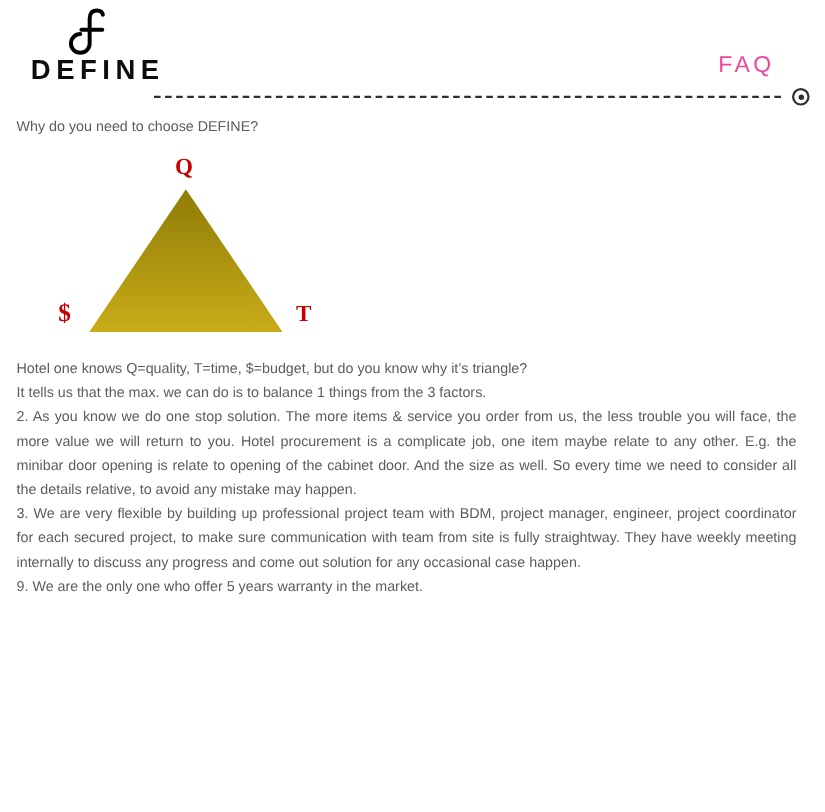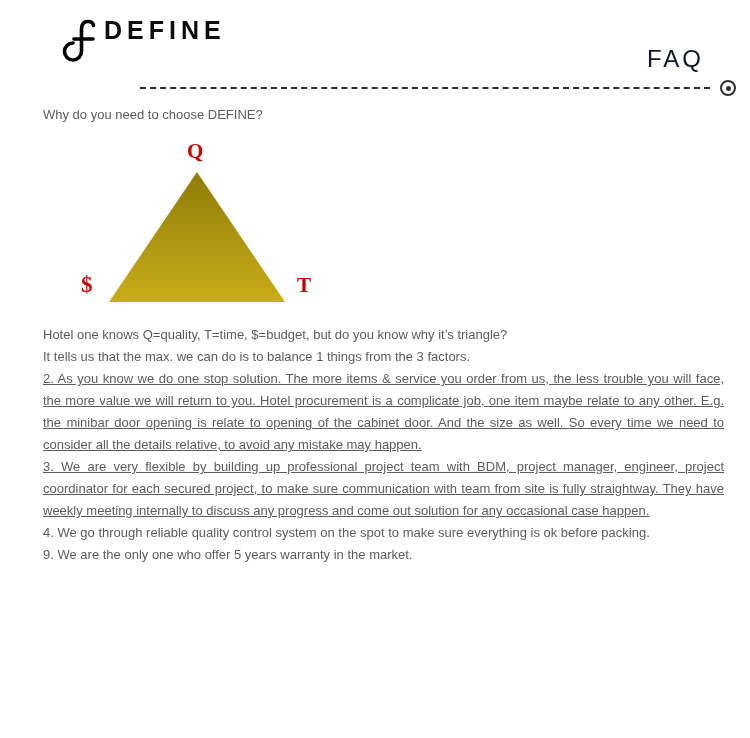--- a/index.html
+++ b/index.html
@@ -18,43 +18,43 @@
   }
 
   
   .header {
     position: relative;
     height: 104px;
   }
   .brand {
     position: absolute;
     left: 28px;
-    top: 16px;
+    top: 4px;
     display: flex;
-    flex-direction: row;
+    flex-direction: column;
   }
   .brand .logo {
     margin-left: 24px;
     height: 46px;
   }
   .brand-name {
     font-size: 25px;
     font-weight: 700;
     letter-spacing: 5px;
     color: #0d0d0d;
     line-height: 28px;
   }
   .faq-label {
     position: absolute;
     right: 46px;
     top: 44px;
-    font-size: 24px;
+    font-size: 21px;
     font-weight: 400;
     letter-spacing: 3px;
-    color: #0f172a;
+    color: #ec4899;
     line-height: 30px;
   }
   .divider {
     position: absolute;
     left: 140px;
     right: 40px;
     top: 87px;
     border-top: 2px dashed #2f2f2f;
   }
   .target {
@@ -77,25 +77,24 @@
     background: #2f2f2f;
     border-radius: 50%;
   }
 
   
   .content {
     padding: 0 26px 0 15px;
     font-size: 13px;
     line-height: 22px;
     color: #5c5c5c;
-    margin-left: 28px;
   }
   .content p { margin: 0; }
   .intro { margin-top: 14px; }
-  .justify { text-align: justify; text-decoration: underline; }
+  .justify { text-align: justify; }
   .mt { margin-top: 30px; }
   .mt-sm { margin-top: 26px; }
   .mt-xs { margin-top: 28px; }
 
   
   .figure {
     position: relative;
     height: 166px;
     margin: 14px 0 18px 28px;
     width: 300px;
@@ -153,18 +152,17 @@
       <span class="tri-label t">T</span>
     </div>
 
     <p>Hotel one knows Q=quality, T=time, $=budget, but do you know why it’s triangle?</p>
     <p>It tells us that the max. we can do is to balance 1 things from the 3 factors.</p>
 
     <p class="mt justify">2. As you know we do one stop solution. The more items &amp; service you order from us, the less trouble you will face, the more value we will return to you. Hotel procurement is a complicate job, one item maybe relate to any other. E.g. the minibar door opening is relate to opening of the cabinet door. And the size as well. So every time we need to consider all the details relative, to avoid any mistake may happen.</p>
 
     <p class="mt justify">3. We are very flexible by building up professional project team with BDM, project manager, engineer, project coordinator for each secured project, to make sure communication with team from site is fully straightway. They have weekly meeting internally to discuss any progress and come out solution for any occasional case happen.</p>
 
-    <p class="mt-sm">4. We go through reliable quality control system on the spot to make sure everything is ok before packing.</p>
 
     <p class="mt-xs">9. We are the only one who offer 5 years warranty in the market.</p>
 
   </div>
 </div>
 
 </body></html>

